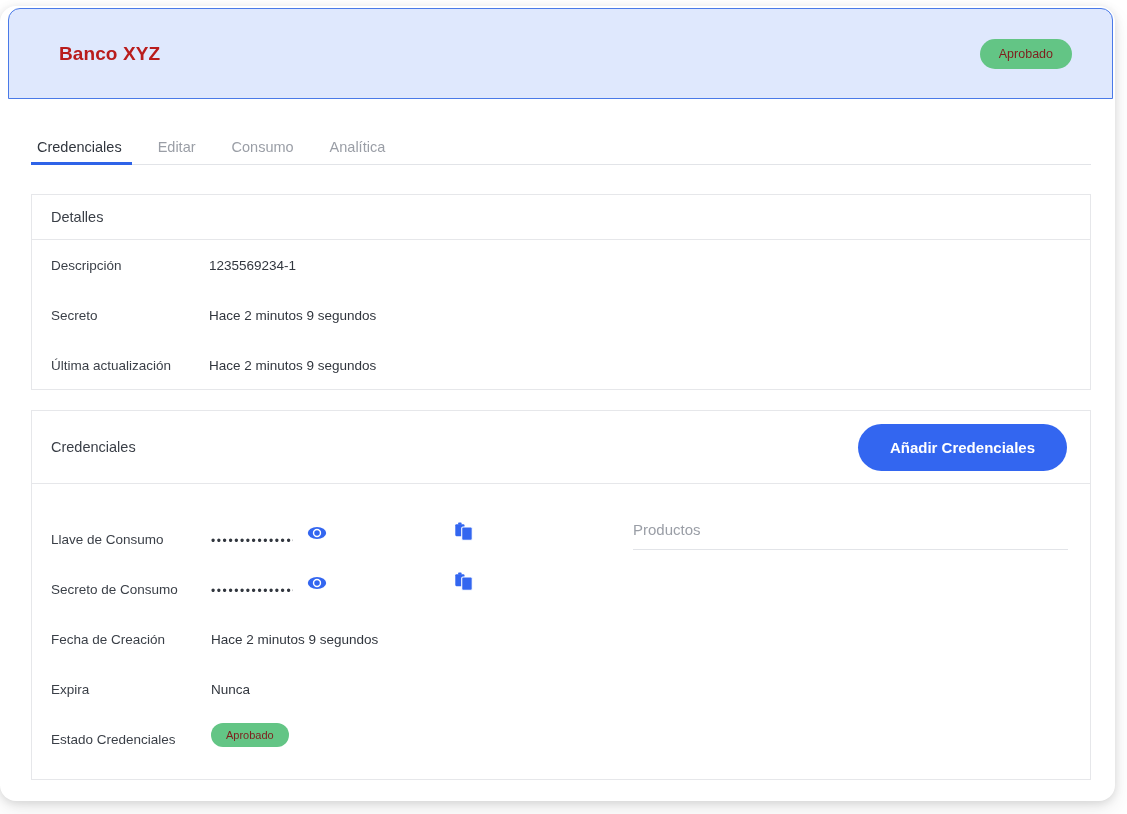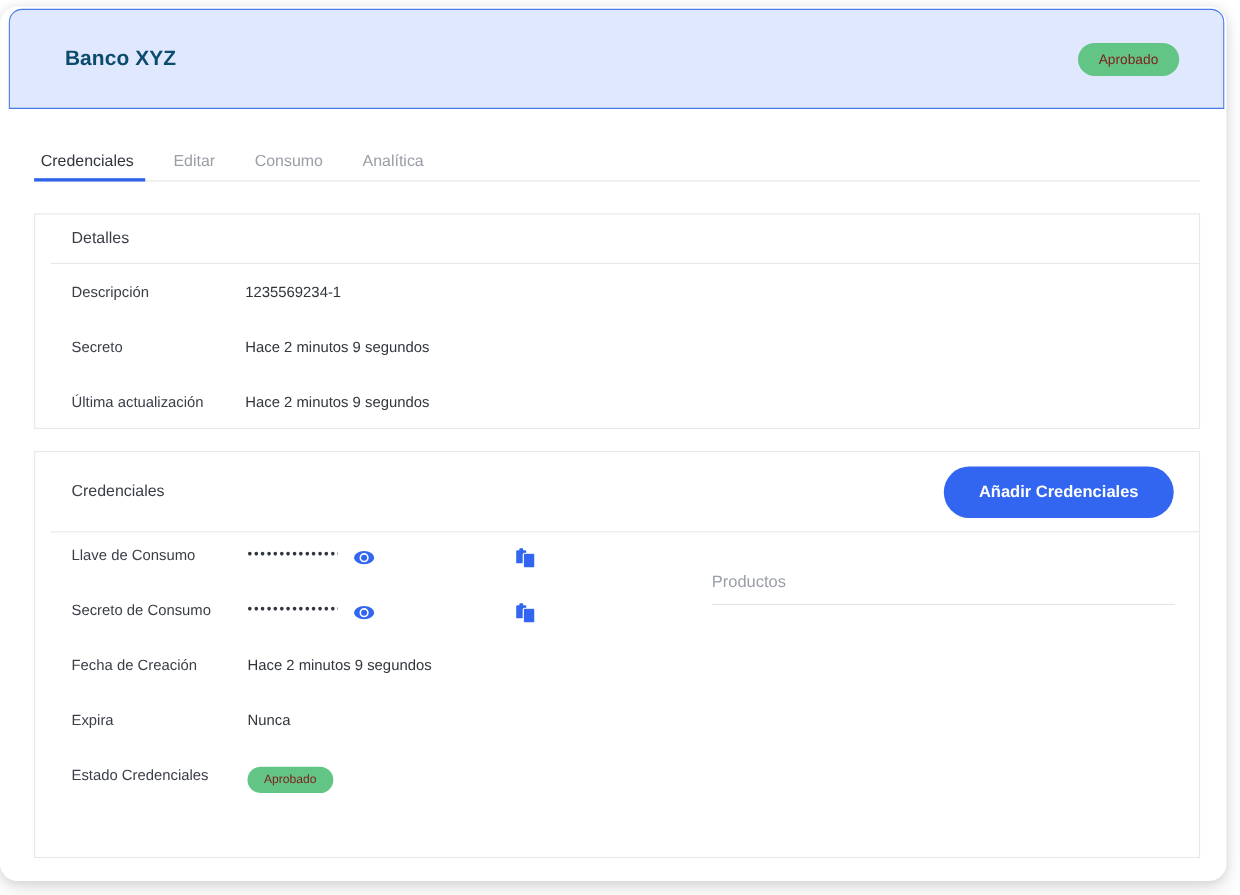--- a/index.html
+++ b/index.html
@@ -44,21 +44,21 @@
     border-radius: 12px 12px 0 0;
     display: flex;
     align-items: center;
     justify-content: space-between;
     padding: 0 40px 0 50px;
   }
 
   .brand-title {
     font-size: 19px;
     font-weight: bold;
-    color: #0c4a6e;
+    color: #b91c1c;
     letter-spacing: 0.1px;
   }
 
   .badge {
     display: inline-block;
     border-radius: 999px;
     color: #7f1d1d;
     text-align: center;
     white-space: nowrap;
   }
@@ -122,21 +122,20 @@
     bottom: -1px;
     height: 3px;
     background: #2e63e8;
   }
 
   
   .panel {
     position: absolute;
     background: #ffffff;
     border: 1px solid #e6e7ea;
-    padding-left: 14px;
   }
 
   .panel-head {
     height: 45px;
     display: flex;
     align-items: center;
     justify-content: space-between;
     padding: 0 22px 0 19px;
     border-bottom: 1px solid #e6e7ea;
   }
@@ -208,21 +207,21 @@
   .cred-body {
     display: flex;
     padding-top: 13px;
   }
 
   .cred-left { width: 600px; flex: none; }
   .cred-right { flex: 1; padding: 24px 22px 0 1px; }
 
   .cred-row {
     display: flex;
-    align-items: flex-start;
+    align-items: flex-end;
     height: 50px;
     padding-left: 19px;
   }
 
   .cred-label {
     width: 160px;
     font-size: 13.5px;
     color: #3a3f47;
     flex: none;
   }

